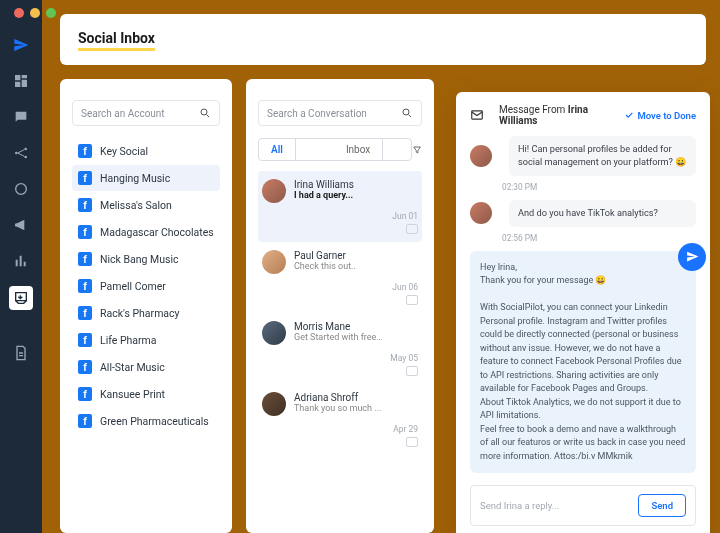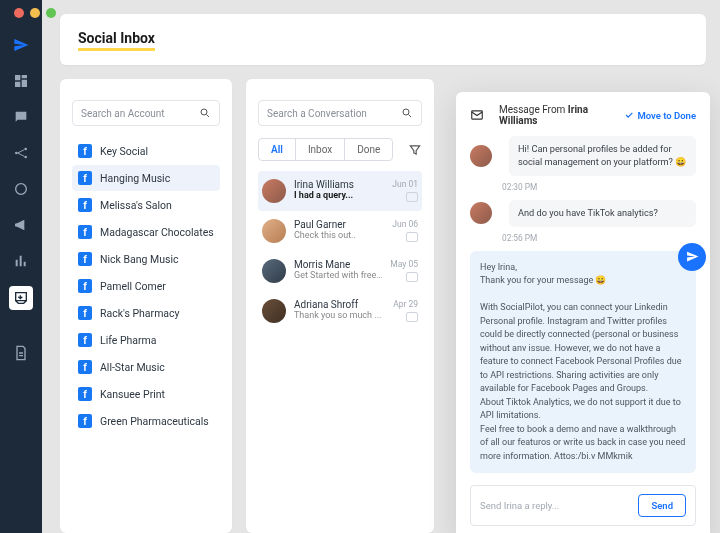--- a/index.html
+++ b/index.html
@@ -1,17 +1,17 @@
 <!DOCTYPE html>
 <html><head>
 <meta charset="utf-8">
 <style>
 * { margin:0; padding:0; box-sizing:border-box; font-family:-apple-system,BlinkMacSystemFont,"Segoe UI",Roboto,sans-serif; }
 body { background:#fff; width:720px; height:533px; overflow:hidden; }
-.app { display:flex; width:100%; height:100%; background:#e5e5e5; }
+.app { display:flex; width:100%; height:100%; background:#a16207; }
 .win-dots { position:absolute; top:8px; left:14px; display:flex; gap:6px; z-index:20;}
 .win-dots span { width:10px; height:10px; border-radius:50%; display:block;}
 .dot-r{background:#ec6a5e;} .dot-y{background:#f4bf4f;} .dot-g{background:#61c554;}
 .sidebar { width:42px; background:#1d2a3a; display:flex; flex-direction:column; align-items:center; padding-top:34px; gap:14px; z-index:5;}
 .sidebar .sicon { width:22px; height:22px; display:flex; align-items:center; justify-content:center; color:#9aa7b7; cursor:pointer; border-radius:4px;}
 .sidebar .sicon.active svg { fill:#1a73ff; }
 .sidebar .sicon.sel { background:#fff; color:#1d2a3a; border-radius:4px; padding:3px; width:24px; height:24px; }
 .sidebar svg { width:16px; height:16px; fill:currentColor; }
 .main { flex:1; display:flex; flex-direction:column; padding:14px 14px 0 18px; position:relative; }
 .header-card { background:#fff; border-radius:6px; padding:14px 18px; margin-bottom:14px; box-shadow:0 1px 2px rgba(0,0,0,.04);}
@@ -20,35 +20,35 @@
 .panel { background:#fff; border-radius:6px; padding:21px 12px; box-shadow:0 1px 2px rgba(0,0,0,.04); display:flex; flex-direction:column; }
 .panel.accounts { width:172px; }
 .panel.convs { width:188px; }
 .search { display:flex; align-items:center; border:1px solid #e2e5e9; border-radius:4px; padding:6px 8px; font-size:10px; color:#8a8f98; margin-bottom:12px;}
 .search span { flex:1; }
 .acct-list { display:flex; flex-direction:column; gap:1px; }
 .acct { display:flex; align-items:center; gap:8px; padding:6px 6px; font-size:10.5px; color:#2d3742; border-radius:4px; cursor:pointer;}
 .acct.active { background:#eef3fb; }
 .fb { width:14px; height:14px; background:#1877f2; border-radius:2px; display:flex; align-items:center; justify-content:center; color:#fff; font-weight:700; font-size:10px;}
 .tabs { display:flex; align-items:center; gap:0; margin-bottom:10px; }
-.tabgrp { display:flex; border:1px solid #d9dde3; border-radius:4px; overflow:hidden; }
+.tabgrp { display:flex; border:1px solid #d9dde3; border-radius:4px; overflow:hidden;gap:38px; }
 .tab { font-size:10px; padding:5px 12px; color:#666; cursor:pointer; border-right:1px solid #d9dde3;}
 .tab:last-child { border-right:none;}
 .tab.active { color:#1a73ff; font-weight:600; }
 .filter-icon { margin-left:auto; width:14px; height:14px; color:#555; }
 .conv-list { display:flex; flex-direction:column; flex:1; }
 .conv { display:flex; align-items:flex-start; gap:8px; padding:8px 4px; cursor:pointer; border-radius:4px;}
 .conv.active { background:#eef3fb; }
 .avatar { width:24px; height:24px; border-radius:50%; background:#d8c3a5; flex-shrink:0; background-size:cover; background-position:center;}
 .conv .meta { flex:1; min-width:0;}
 .conv .name { font-size:10px; color:#2d3742; }
 .conv .preview { font-size:9px; color:#888; white-space:nowrap; overflow:hidden; text-overflow:ellipsis;}
 .conv.active .preview { color:#1b1b1b; font-weight:700;}
 .conv .right { text-align:right; }
-.conv .date { font-size:8.5px; color:#a3a8b1;}
+.conv .date { font-size:8.5px; color:#a3a8b1;margin-top:32px;}
 .conv .mail { width:12px; height:10px; border:1px solid #cfd4da; border-radius:2px; margin-top:3px; margin-left:auto;}
 .msg-panel { position:absolute; right:10px; top:92px; width:254px; background:#fff; border-radius:6px; box-shadow:0 8px 30px rgba(0,0,0,.12); padding:12px 14px 14px; display:flex; flex-direction:column; z-index:10; font-size:10px; }
 .msg-head { display:flex; align-items:center; gap:15px; margin-bottom:10px; }
 .msg-head .from { flex:1; color:#333; font-size:10px;}
 .msg-head .from b{ font-weight:700; }
 .move-done { color:#1a73ff; font-weight:600; font-size:9.5px; cursor:pointer; display:flex; align-items:center; gap:3px;}
 .msg-row { display:flex; gap:17px; margin-bottom:4px; align-items:center;}
 .bub { background:#f5f6f8; border-radius:6px; padding:7px 9px; font-size:9.2px; color:#3a3f47; line-height:1.4; flex:1;}
 .ts { font-size:8.3px; color:#a3a8b1; margin:2px 0 8px 32px;}
 .reply-box { background:#eaf3fb; border-radius:6px; padding:10px 10px; font-size:9px; color:#4a5560; line-height:1.5; margin-bottom:12px; position:relative;}

